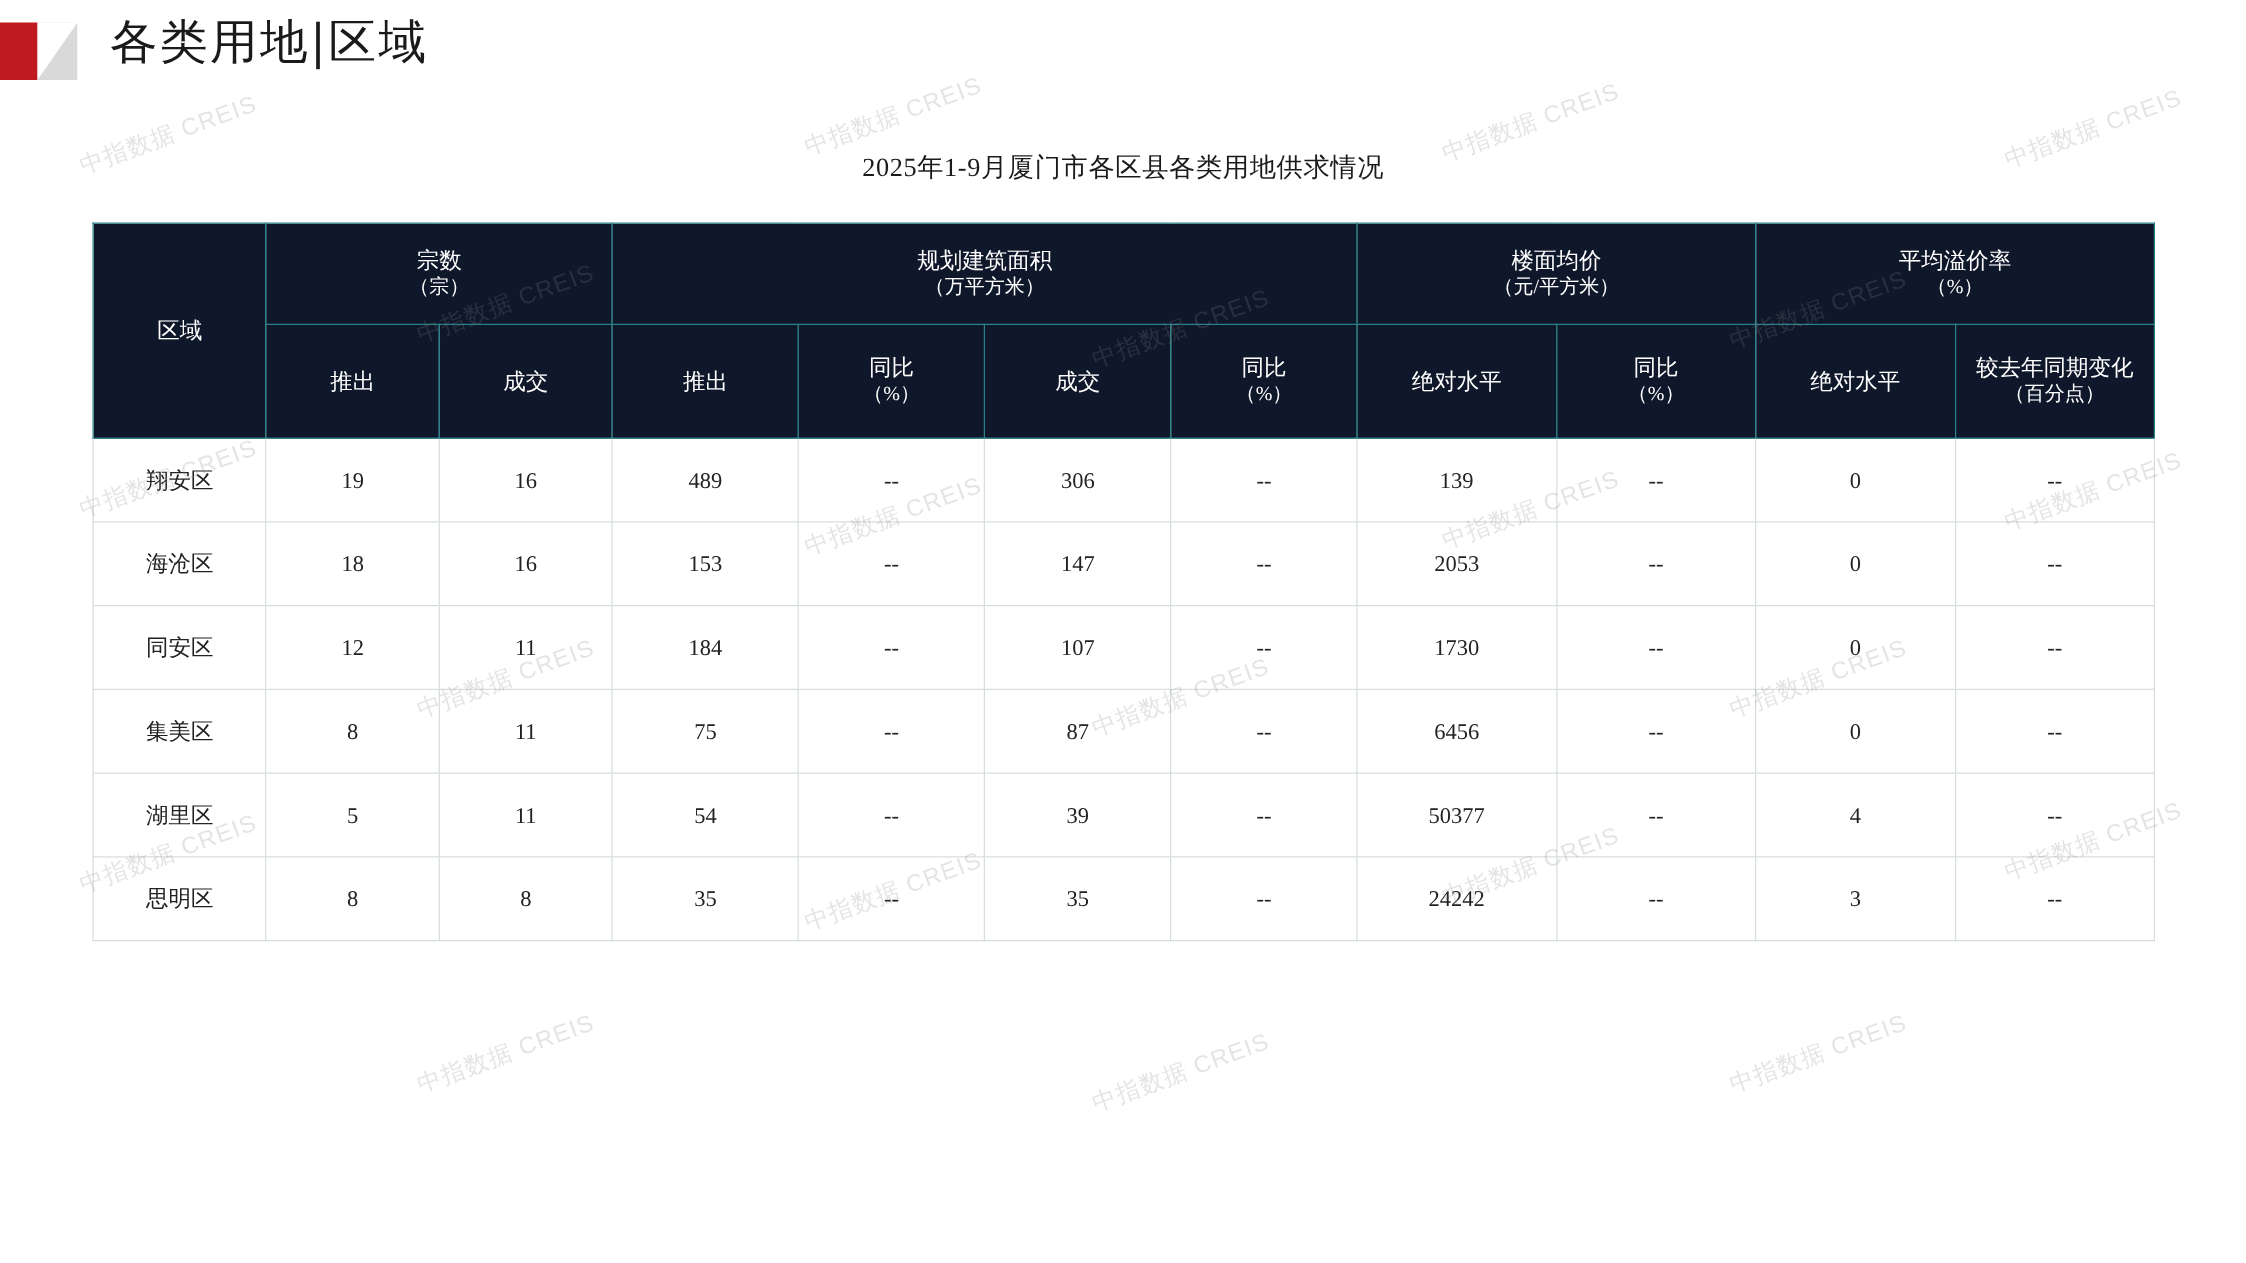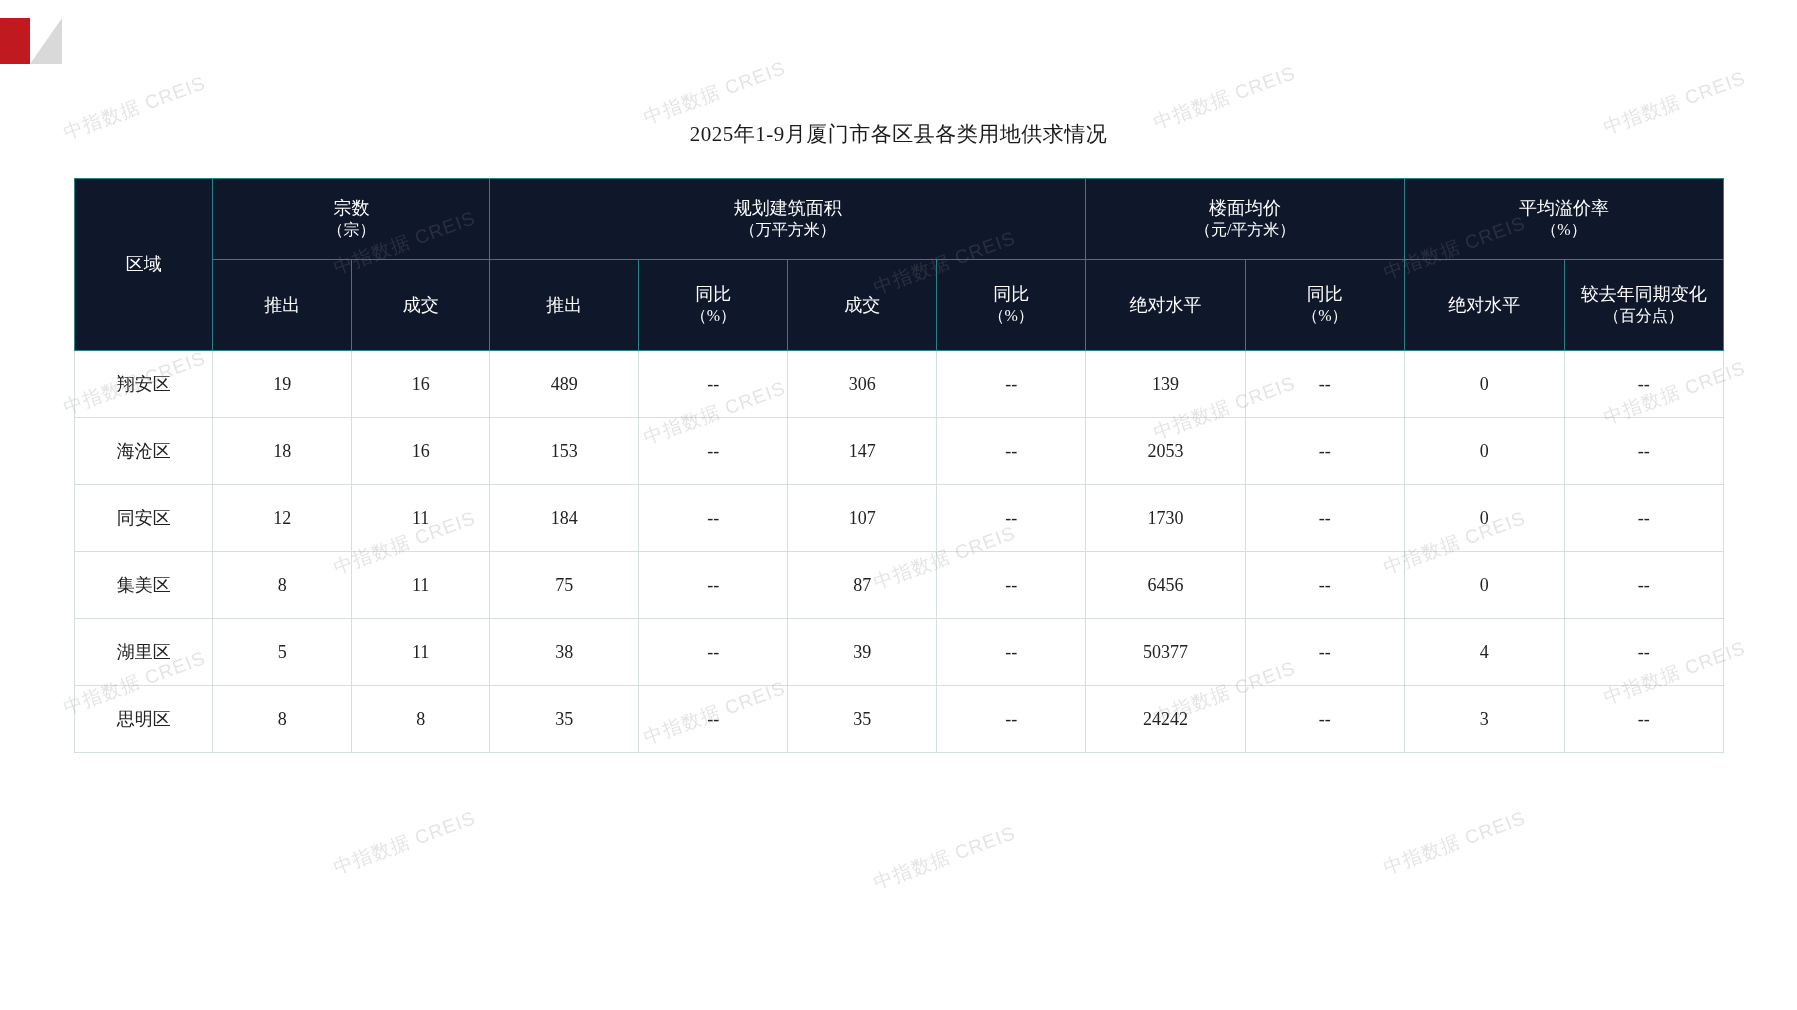--- a/index.html
+++ b/index.html
@@ -146,20 +146,21 @@
   }
 </style>
 </head>
 <body>
 
 <div class="page-header">
   <div class="logo-mark">
     <div class="logo-red"></div>
     <div class="logo-gray"></div>
   </div>
+  <div class="header-title">各类用地|区域</div>
 </div>
 
 <div class="table-title">2025年1-9月厦门市各区县各类用地供求情况</div>
 
 <div class="table-wrap">
   <table class="data-table">
     <colgroup>
       <col style="width:132px">
       <col style="width:132px">
       <col style="width:132px">
@@ -281,21 +282,21 @@
           <td>--</td>
           <td>6456</td>
           <td>--</td>
           <td>0</td>
           <td>--</td>
         </tr>
         <tr>
           <td class="cell-region">湖里区</td>
           <td>5</td>
           <td>11</td>
-          <td>38</td>
+          <td>54</td>
           <td>--</td>
           <td>39</td>
           <td>--</td>
           <td>50377</td>
           <td>--</td>
           <td>4</td>
           <td>--</td>
         </tr>
         <tr>
           <td class="cell-region">思明区</td>

